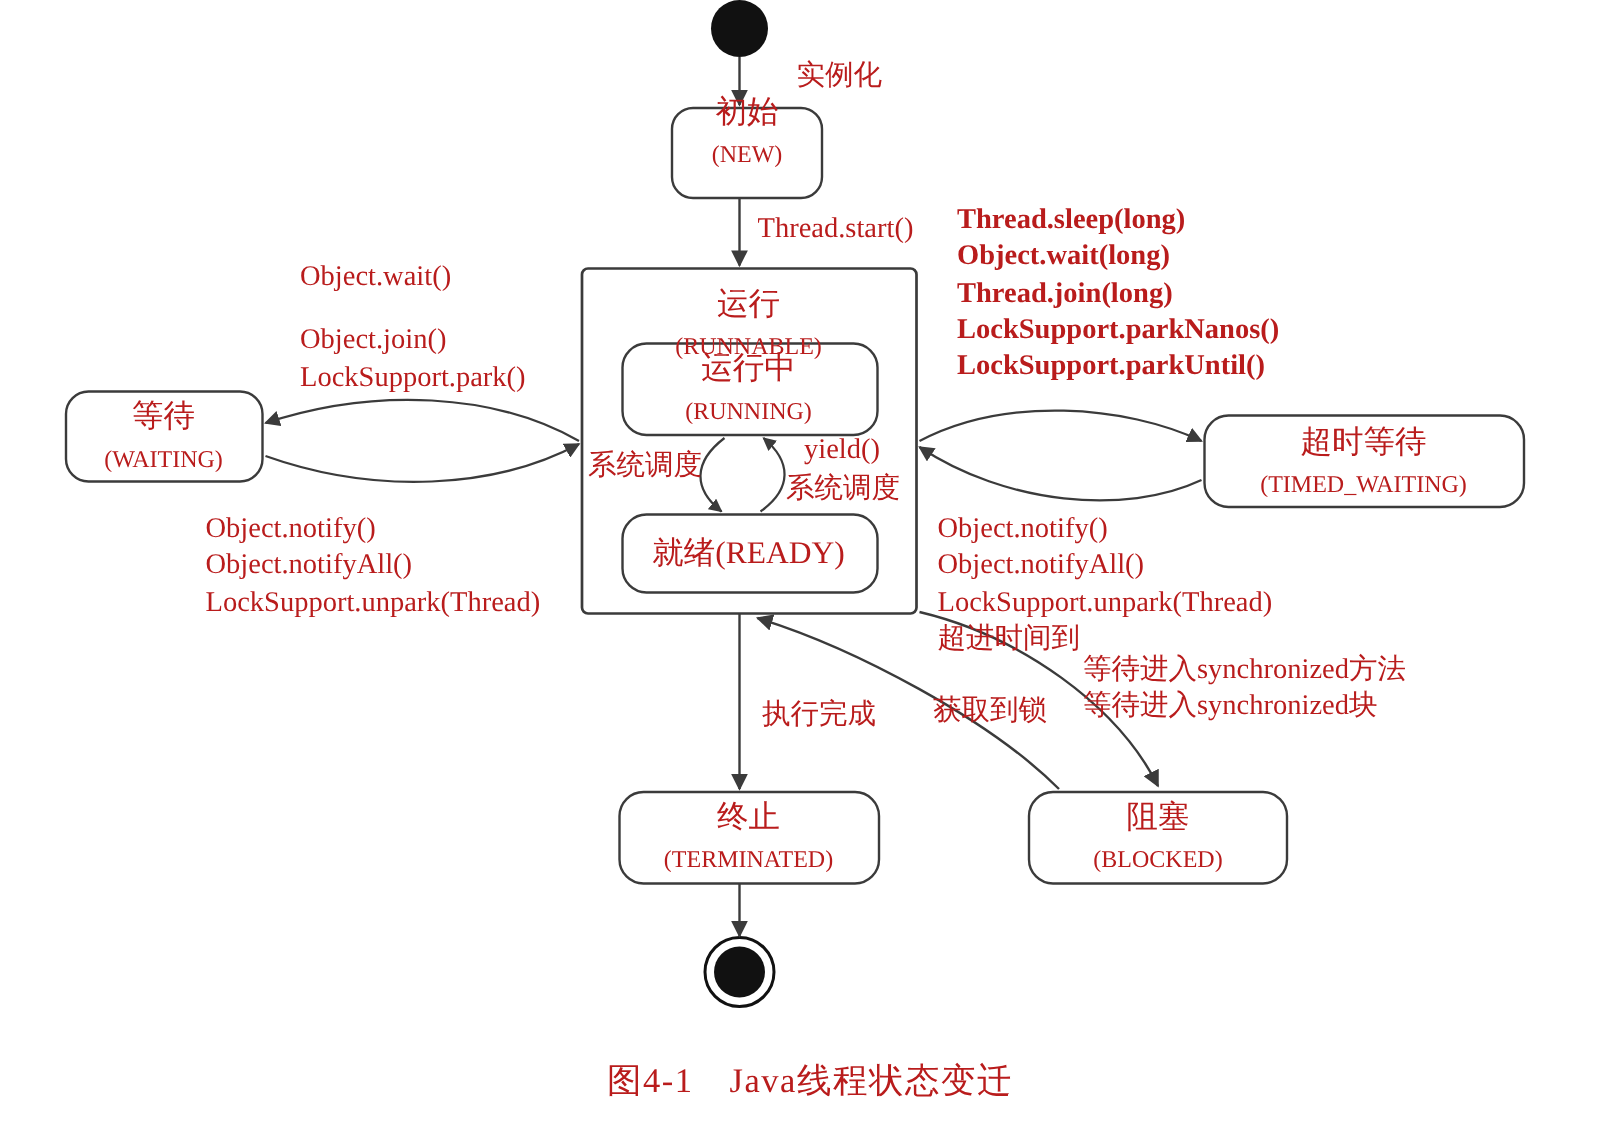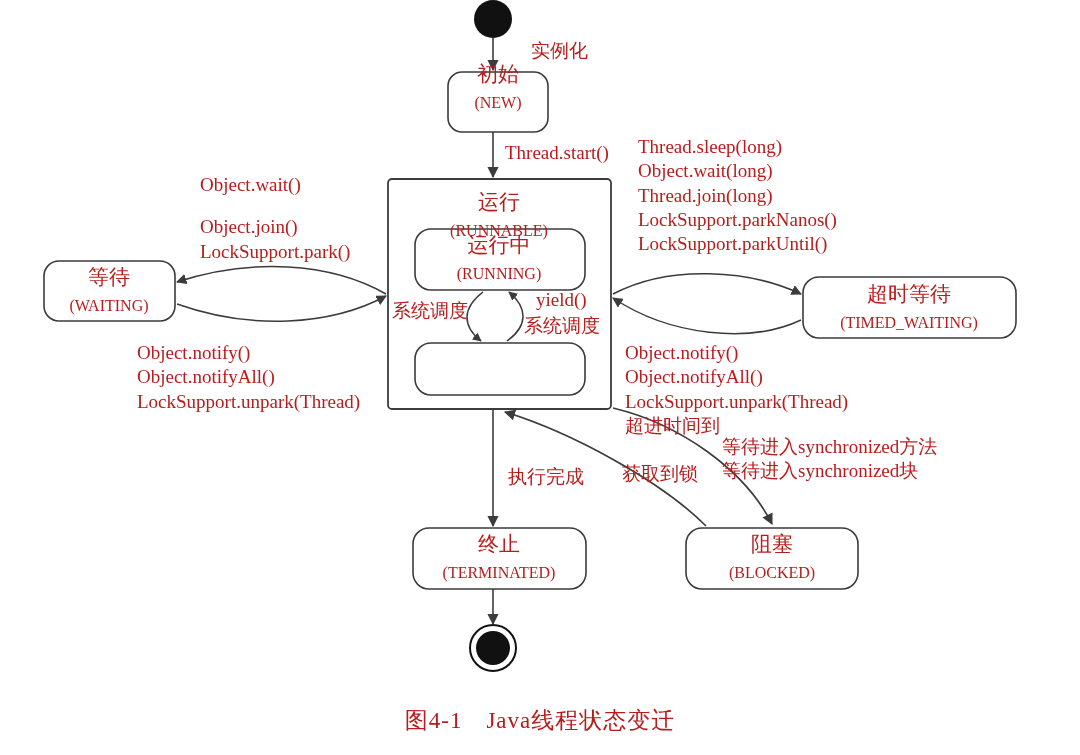--- a/index.html
+++ b/index.html
@@ -132,38 +132,39 @@
 
     <path d="M 613 408 C 680 424 745 470 772 524" stroke="#3b3b3b" stroke-width="1.6" fill="none" marker-end="url(#arrow)"></path>
   </svg>
 
   <div class="lbl node-label" style="left:498px; top:88px;"><span>初始</span><br><span class="node-sub">(NEW)</span></div>
 
   <div class="lbl node-label" style="left:499px; top:216px;"><span>运行</span><br><span class="node-sub">(RUNNABLE)</span></div>
 
   <div class="lbl node-label" style="left:499px; top:259px;"><span>运行中</span><br><span class="node-sub">(RUNNING)</span></div>
 
+  <div class="lbl node-label" style="left:499px; top:369px;"><span>就绪(READY)</span></div>
 
   <div class="lbl node-label" style="left:109px; top:291px;"><span>等待</span><br><span class="node-sub">(WAITING)</span></div>
 
   <div class="lbl node-label" style="left:909px; top:308px;"><span>超时等待</span><br><span class="node-sub">(TIMED_WAITING)</span></div>
 
   <div class="lbl node-label" style="left:499px; top:558px;"><span>终止</span><br><span class="node-sub">(TERMINATED)</span></div>
 
   <div class="lbl node-label" style="left:772px; top:558px;"><span>阻塞</span><br><span class="node-sub">(BLOCKED)</span></div>
 
   <div class="lbl edge-label left" style="left:531px; top:39px;">实例化</div>
 
   <div class="lbl edge-label left" style="left:505px; top:141px;">Thread.start()</div>
 
   <div class="lbl edge-label left" style="left:200px; top:173px;"><span style="display: block;">Object.wait()</span><span style="display: block; margin-top: 18px;">Object.join()</span><span style="display: block;">LockSupport.park()</span></div>
 
   <div class="lbl edge-label left" style="left:137px; top:341px;"><span style="display: block;">Object.notify()</span><span style="display: block;">Object.notifyAll()</span><span style="display: block;">LockSupport.unpark(Thread)</span></div>
 
-  <div class="lbl edge-label left" style="left:638px; top:135px;"><span style="display: block;">Thread.sleep(long)</span><span style="display: block;">Object.wait(long)</span><span style="display: block;">Thread.join(long)</span><span style="display: block;">LockSupport.parkNanos()</span><span style="display: block;">LockSupport.parkUntil()</span></div>
+  <div class="lbl edge-label left" style="left:638px; top:135px;font-weight:bold;"><span style="display: block;">Thread.sleep(long)</span><span style="display: block;">Object.wait(long)</span><span style="display: block;">Thread.join(long)</span><span style="display: block;">LockSupport.parkNanos()</span><span style="display: block;">LockSupport.parkUntil()</span></div>
 
   <div class="lbl edge-label left" style="left:625px; top:341px;"><span style="display: block;">Object.notify()</span><span style="display: block;">Object.notifyAll()</span><span style="display: block;">LockSupport.unpark(Thread)</span><span style="display: block;">超进时间到</span></div>
 
   <div class="lbl edge-label left" style="left:392px; top:299px;">系统调度</div>
   <div class="lbl edge-label left" style="left:524px; top:314px;">系统调度</div>
   <div class="lbl edge-label left" style="left:536px; top:288px;">yield()</div>
 
   <div class="lbl edge-label left" style="left:480px; top:465px;margin-left:28px;">执行完成</div>
   <div class="lbl edge-label left" style="left:622px; top:462px;">获取到锁</div>
 

